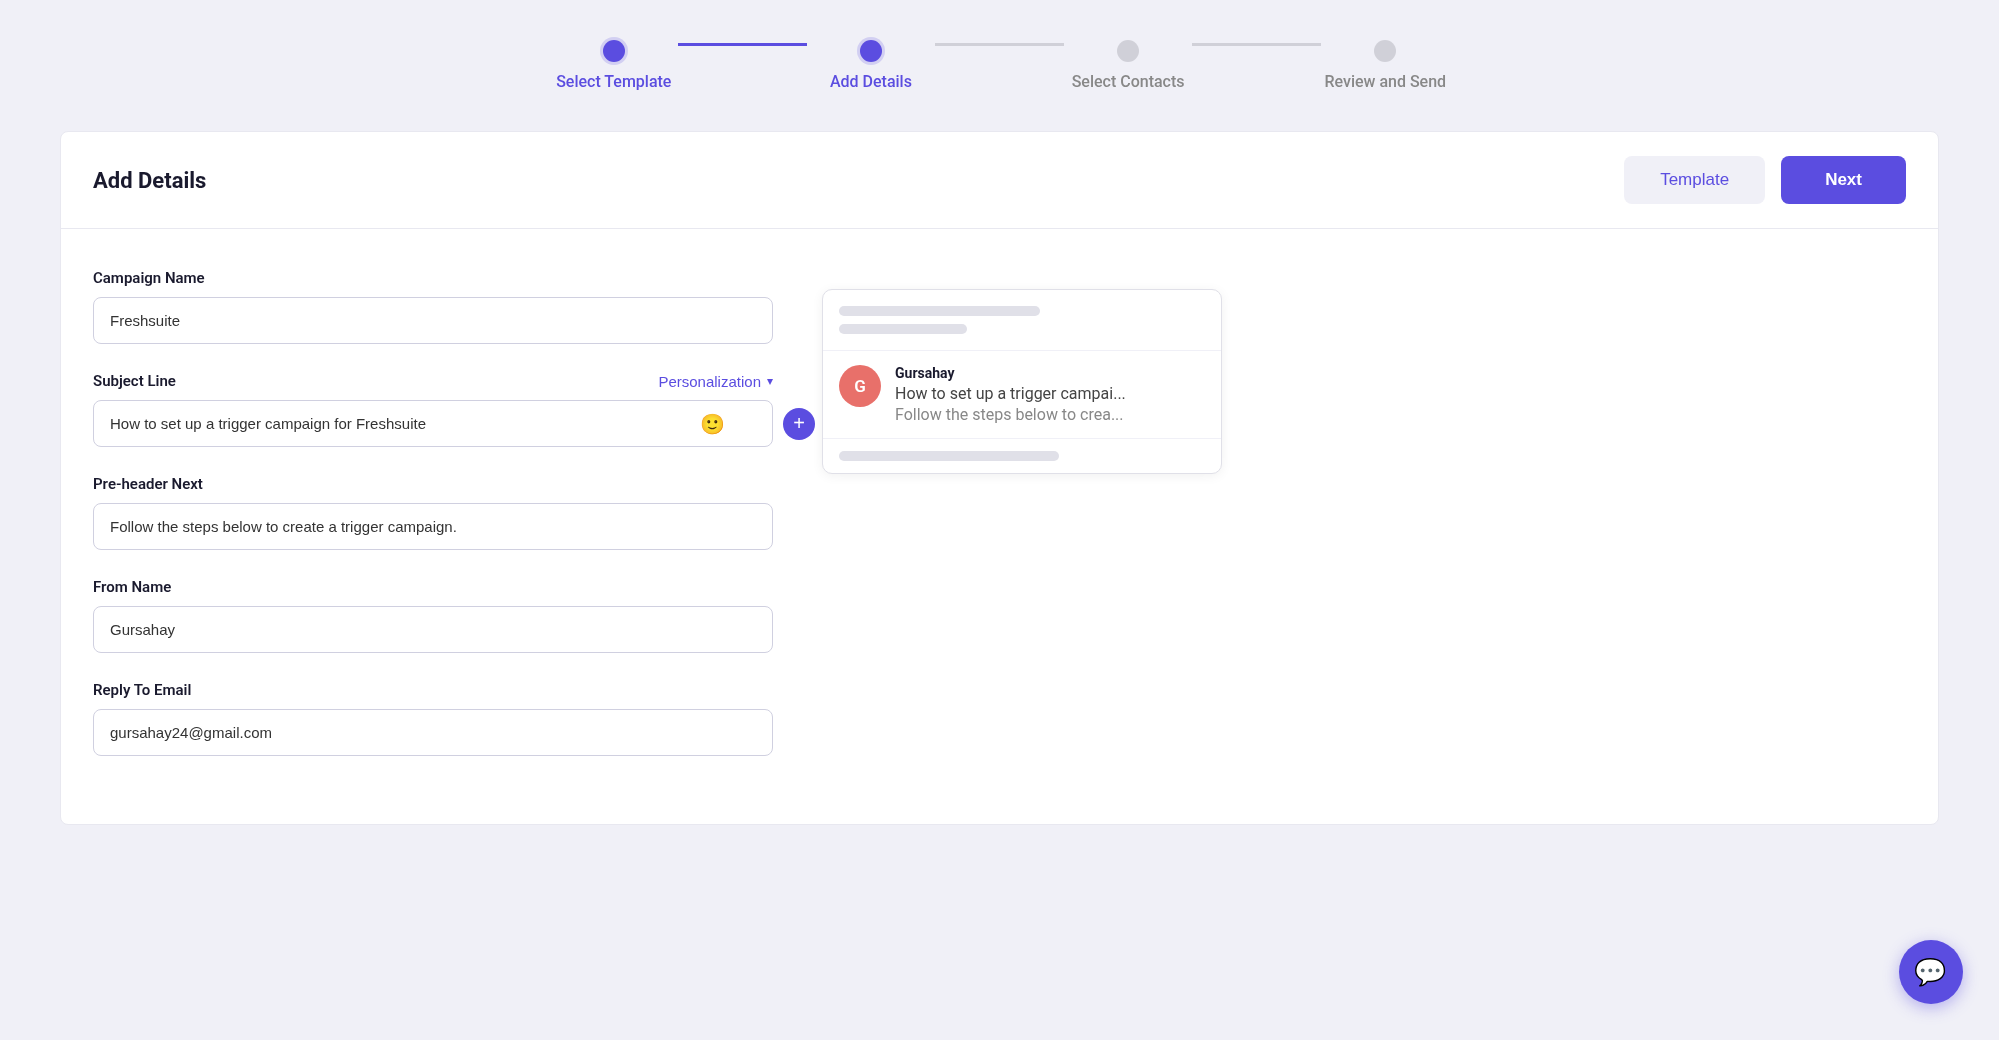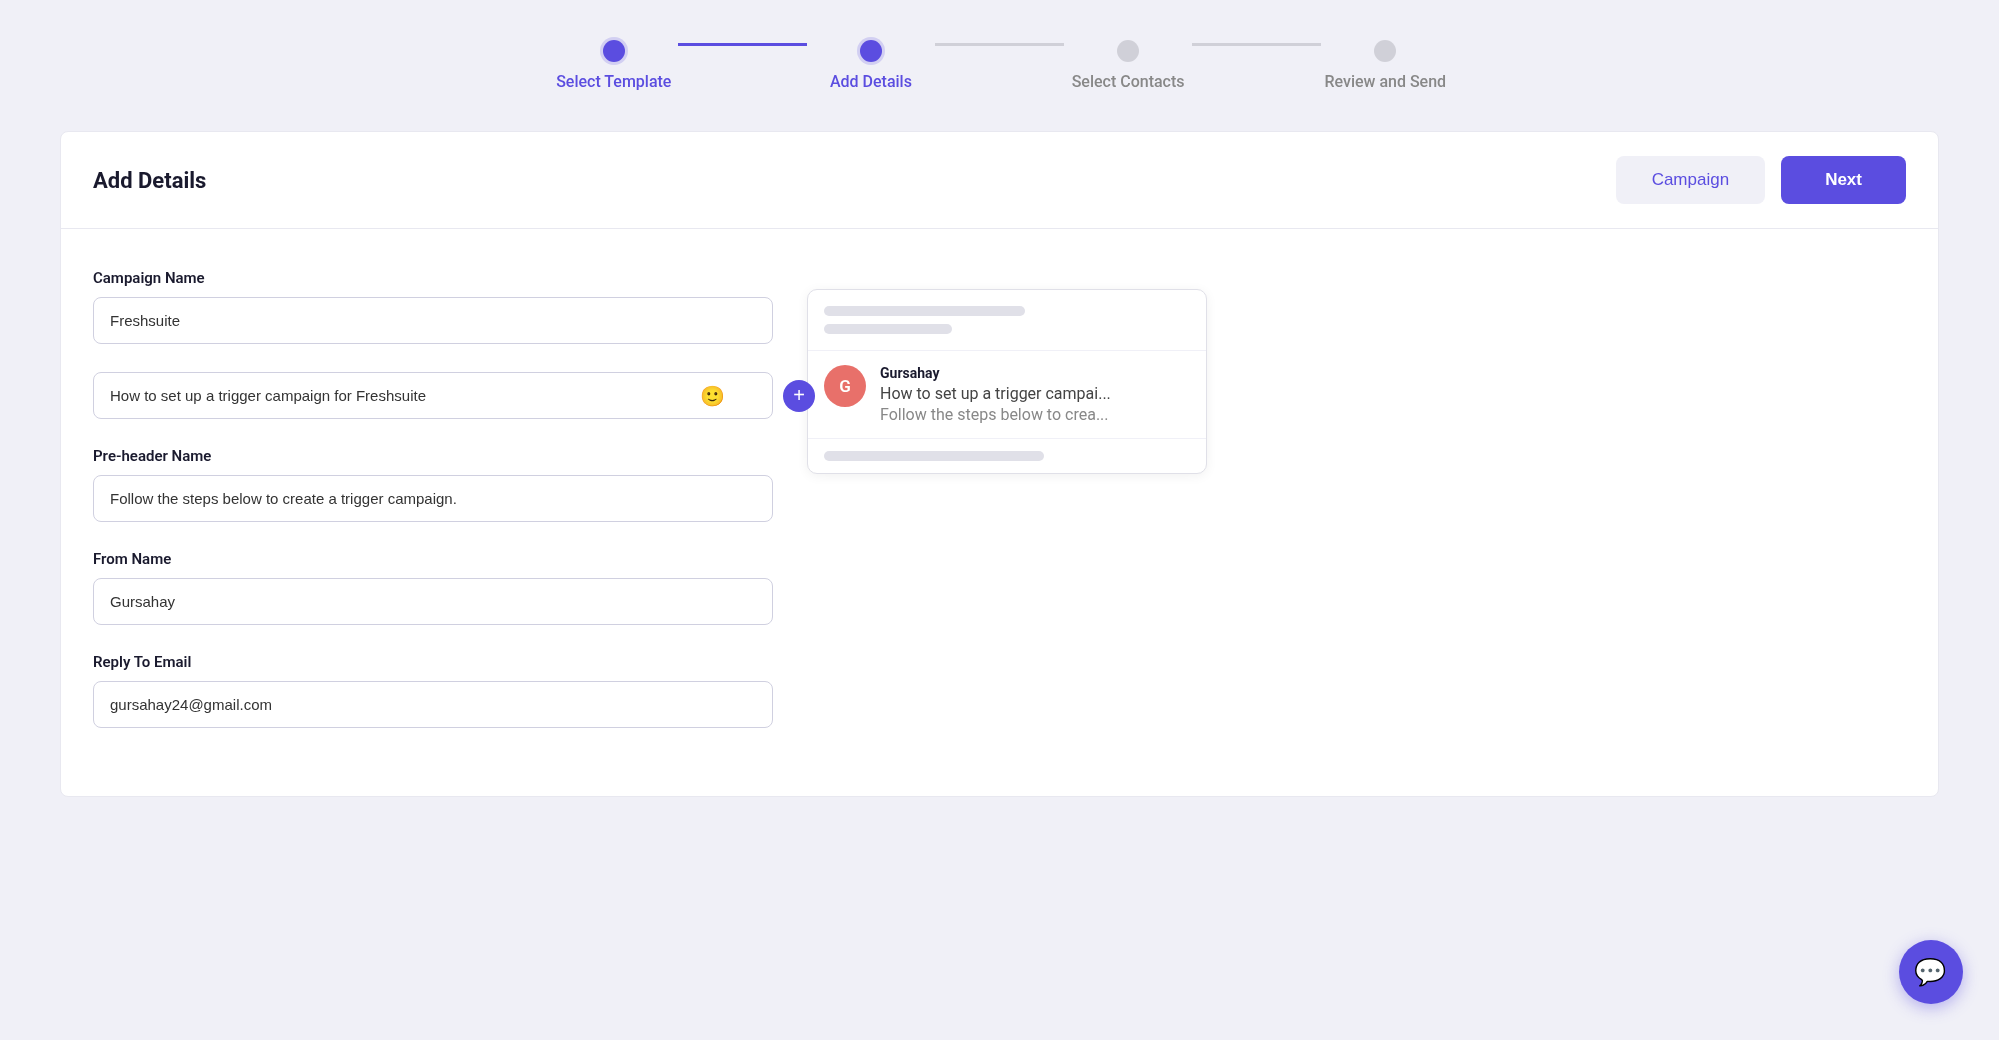--- a/index.html
+++ b/index.html
@@ -138,21 +138,21 @@
       padding: 14px 44px;
       font-size: 17px;
       font-weight: 600;
       cursor: pointer;
     }
 
     
     .card-body {
       display: flex;
       padding: 40px 32px;
-      gap: 34px;
+      gap: 49px;
     }
 
     .form-section {
       flex: 0 0 680px;
       max-width: 680px;
     }
 
     .form-group {
       margin-bottom: 28px;
     }
@@ -388,48 +388,55 @@
       </div>
 
     </div>
   </div>
 
   <div class="card">
 
     <div class="card-header">
       <h2 class="card-title">Add Details</h2>
       <div class="header-buttons">
-        <button class="btn-previous">Campaign</button>
+        <button class="btn-previous">Template</button>
         <button class="btn-next">Next</button>
       </div>
     </div>
 
     <div class="card-body">
 
       <div class="form-section">
 
         <div class="form-group">
           <label class="form-label">Campaign Name</label>
           <input class="form-input" type="text" value="Freshsuite" style="">
         </div>
 
         <div class="form-group">
+          <div class="subject-line-header">
+            <label class="form-label" style="margin-bottom:0">Subject Line</label>
+            <button class="personalization-btn">
+              <span>Personalization</span>
+              <span class="chevron-down">▾</span>
+            </button>
+          </div>
           <div class="subject-input-wrapper">
             <input class="form-input" type="text" value="How to set up a trigger campaign for Freshsuite" style="">
             <button class="emoji-btn">
               <span>🙂</span>
             </button>
             <button class="plus-btn">
               <span>+</span>
             </button>
           </div>
         </div>
 
         <div class="form-group">
-          <label class="form-label">Pre-header Name</label>
+          <label class="form-label">Pre-header Next</label>
           <input class="form-input" type="text" value="Follow the steps below to create a trigger campaign." style="">
         </div>
 
         <div class="form-group">
           <label class="form-label">From Name</label>
           <input class="form-input" type="text" value="Gursahay" style="">
         </div>
 
         <div class="form-group">
           <label class="form-label">Reply To Email</label>

